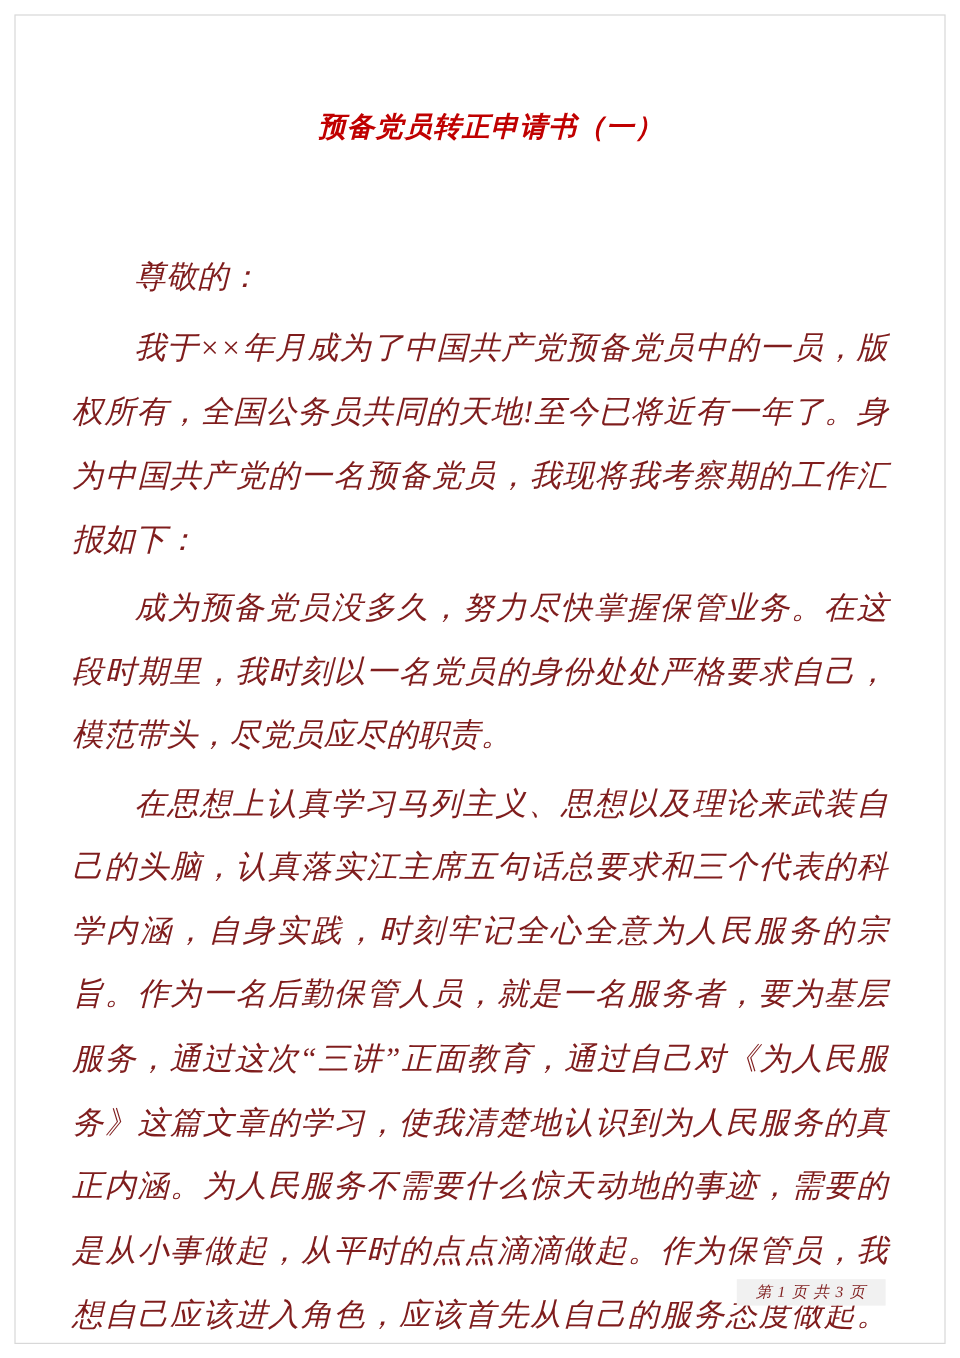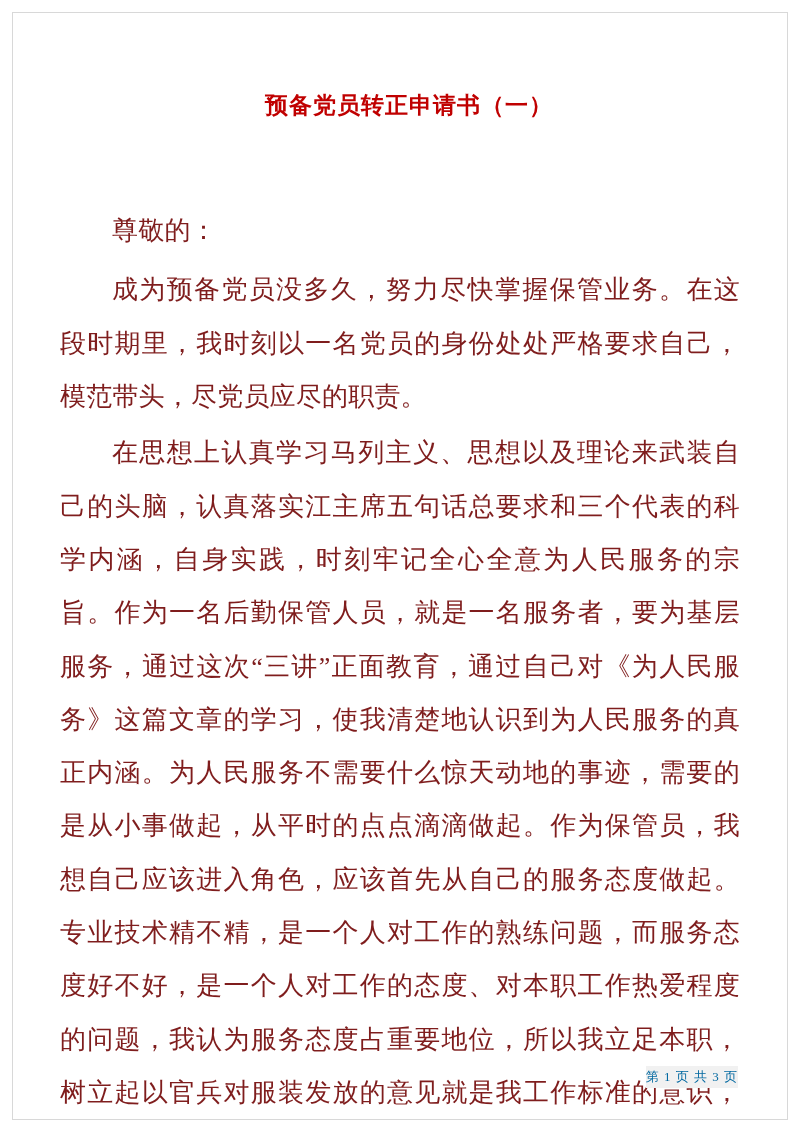--- a/index.html
+++ b/index.html
@@ -11,20 +11,21 @@
     font-family: "Liberation Serif", "DejaVu Serif", serif;
   }
   .page {
     position: relative;
     width: 800px;
     height: 1132px;
     margin: 0 auto;
     background: #ffffff;
     box-sizing: border-box;
     overflow: hidden;
+    font-style: italic;
   }
   .page-border {
     position: absolute;
     left: 12px;
     top: 12px;
     right: 12px;
     bottom: 12px;
     border: 1px solid #d8d8d8;
     pointer-events: none;
   }
@@ -57,38 +58,39 @@
   }
   .para.salutation {
     text-indent: 2em;
     margin-bottom: 6px;
   }
   .footer {
     position: absolute;
     right: 62px;
     bottom: 44px;
     font-size: 13px;
-    color: #0369a1;
+    color: #7f1d1d;
     font-family: "Liberation Serif", "DejaVu Serif", serif;
     letter-spacing: 1px;
     background: #f1f1f1;
-    padding: 2px 0;
+    padding: 2px 16px;
     text-align: center;
   }
 </style>
 </head>
 <body>
 
 <div class="page">
   <div class="page-border"></div>
 
   <div class="content">
     <div class="doc-title">预备党员转正申请书（一）</div>
 
     <div class="body-text">
       <p class="para salutation">尊敬的：</p>
+      <p class="para">我于××年月成为了中国共产党预备党员中的一员，版权所有，全国公务员共同的天地!至今已将近有一年了。身为中国共产党的一名预备党员，我现将我考察期的工作汇报如下：</p>
       <p class="para">成为预备党员没多久，努力尽快掌握保管业务。在这段时期里，我时刻以一名党员的身份处处严格要求自己，模范带头，尽党员应尽的职责。</p>
       <p class="para">在思想上认真学习马列主义、思想以及理论来武装自己的头脑，认真落实江主席五句话总要求和三个代表的科学内涵，自身实践，时刻牢记全心全意为人民服务的宗旨。作为一名后勤保管人员，就是一名服务者，要为基层服务，通过这次“三讲”正面教育，通过自己对《为人民服务》这篇文章的学习，使我清楚地认识到为人民服务的真正内涵。为人民服务不需要什么惊天动地的事迹，需要的是从小事做起，从平时的点点滴滴做起。作为保管员，我想自己应该进入角色，应该首先从自己的服务态度做起。专业技术精不精，是一个人对工作的熟练问题，而服务态度好不好，是一个人对工作的态度、对本职工作热爱程度的问题，我认为服务态度占重要地位，所以我立足本职，树立起以官兵对服装发放的意见就是我工作标准的意识，尽自己最大能力让大家都穿得及时、穿得合体。其次，努力尽快掌握保管业务，</p>
     </div>
   </div>
 
   <div class="footer">第 1 页 共 3 页</div>
 </div>
 
 </body></html>

